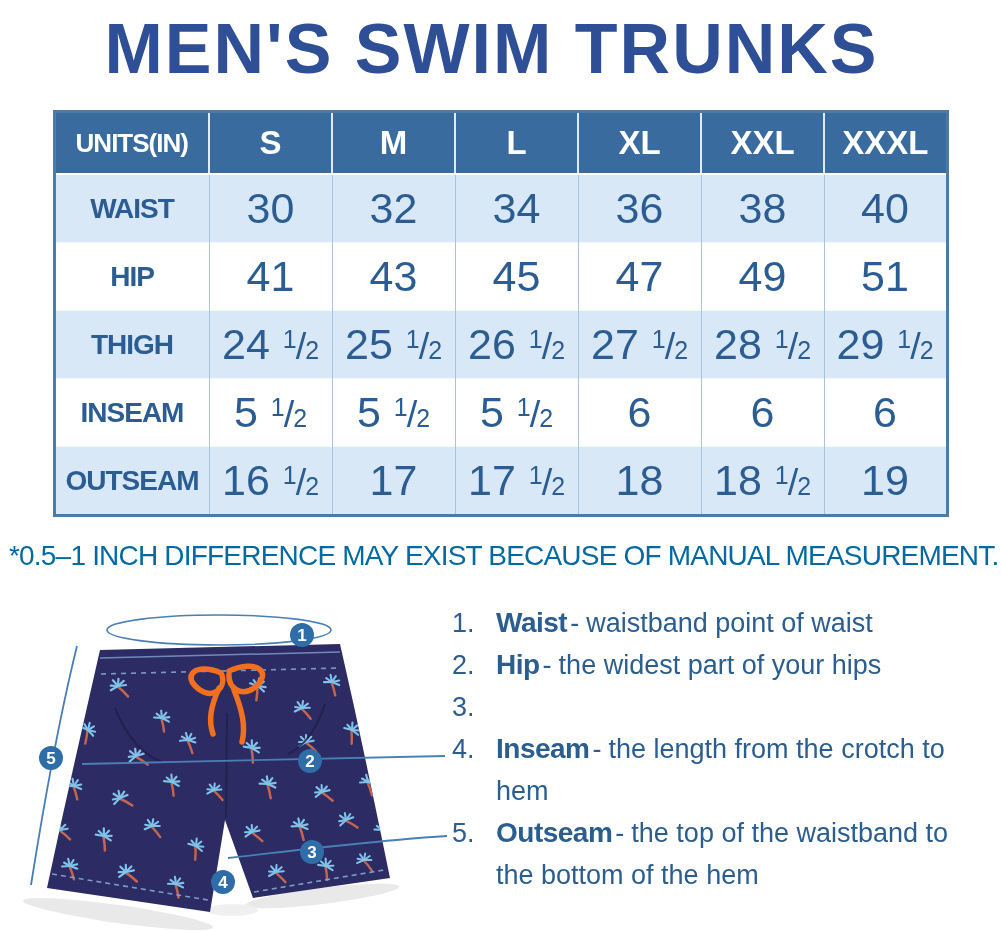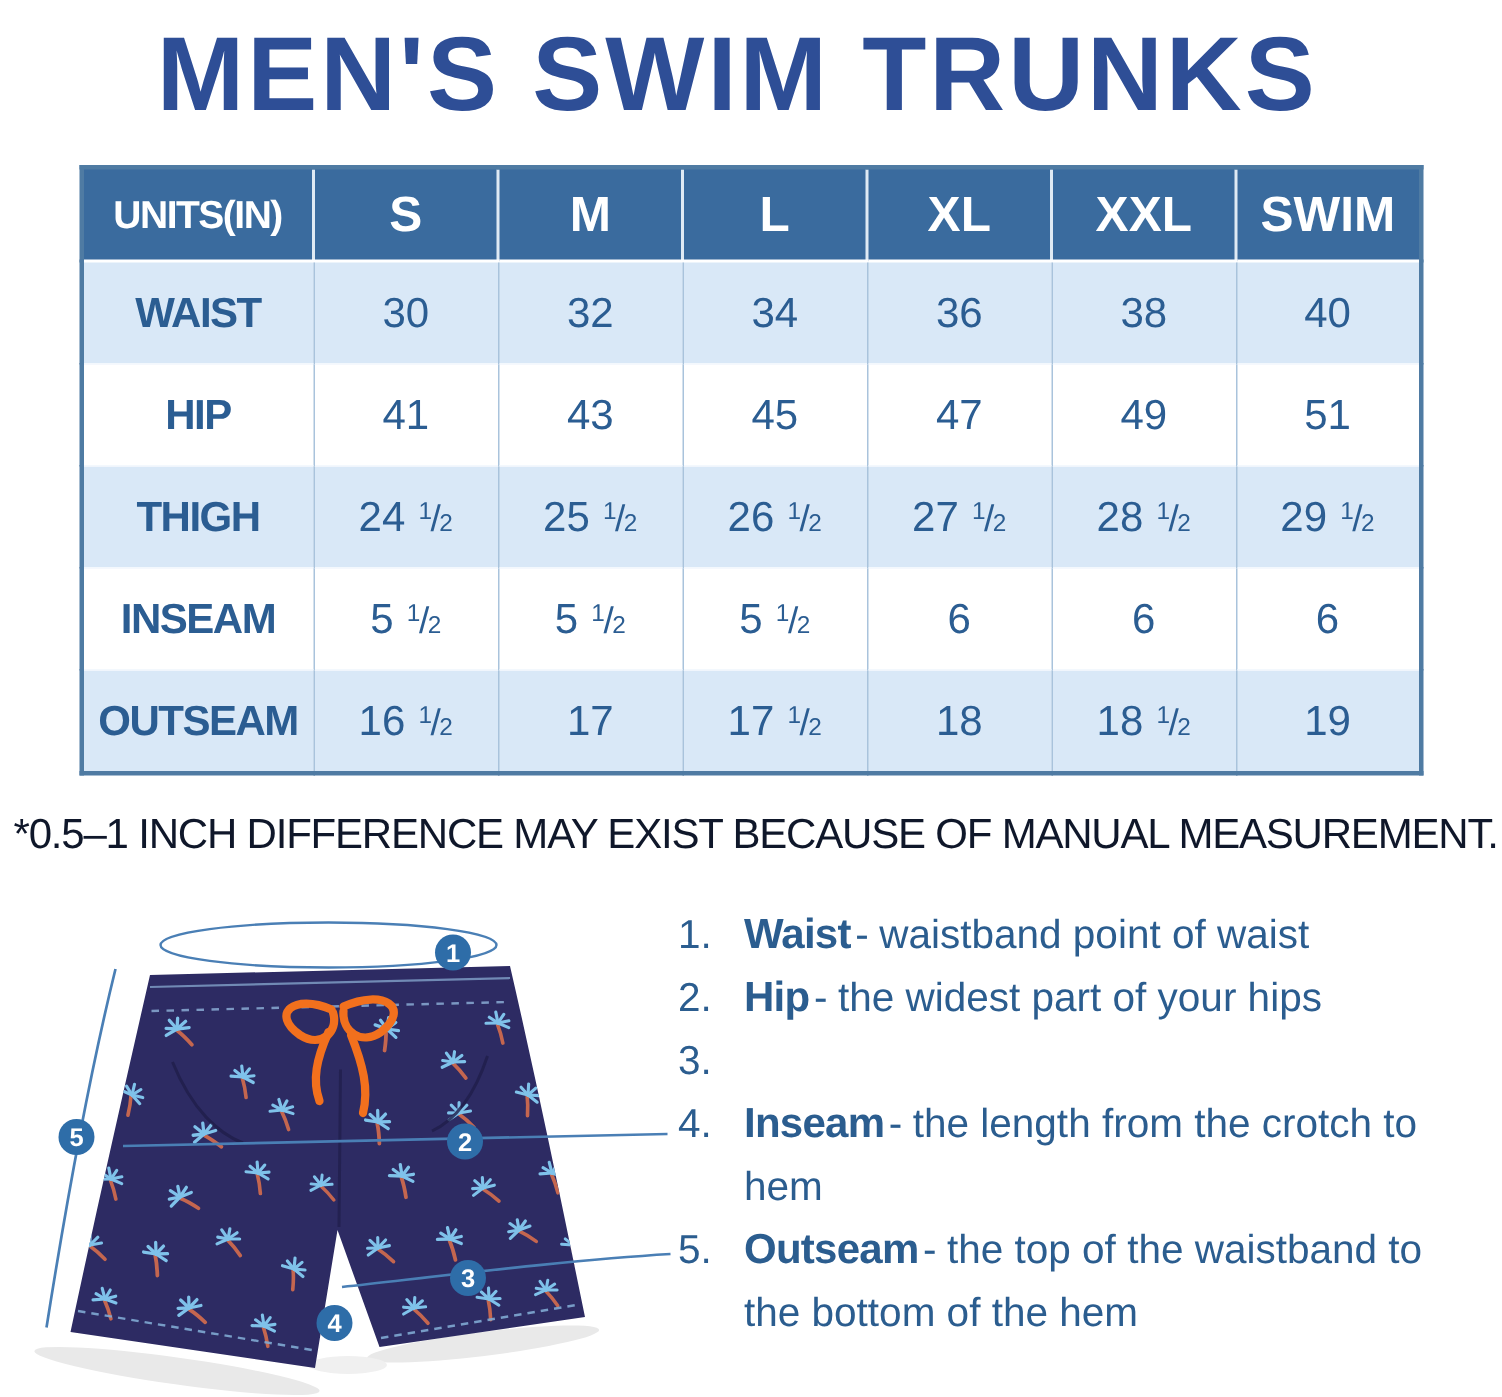--- a/index.html
+++ b/index.html
@@ -21,35 +21,35 @@
   .size-table col.c-units{width:155px;}
   .size-table th{
     background:#3a6b9e;color:#ffffff;font-weight:bold;font-size:33px;
     height:60px;border-right:2px solid #dfeaf4;border-bottom:2px solid #ffffff;
     padding:0;text-align:center;
   }
   .size-table th:last-child{border-right:none;}
   .size-table th.units{font-size:26px;letter-spacing:-1px;}
   .size-table tbody td{
     height:67px;text-align:center;vertical-align:middle;
-    color:#2b5d92;font-size:28px;padding:0;
+    color:#2b5d92;font-size:43px;padding:0;
     border-right:1px solid #a9c3dc;border-top:1px solid #f3f8fd;
   }
   .size-table tbody td:last-child{border-right:none;text-align:center;}
   .size-table tbody tr:nth-child(odd){background:#d9e8f7;}
   .size-table tbody tr:nth-child(even){background:#ffffff;}
   .size-table td.rowlabel{font-size:28px;font-weight:bold;letter-spacing:-1px;}
   
   .fr{white-space:nowrap;}
   .fr sup{font-size:.58em;vertical-align:.45em;margin-left:1px;}
   .fr .sl{font-size:.88em;margin:0 -1px;}
   .fr sub{font-size:.58em;vertical-align:baseline;}
   
   .disclaimer{
-    margin:23px 0 0 9px;color:#0f172a;font-size:28px;letter-spacing:-0.8px;
+    margin:23px 0 0 9px;color:#0369a1;font-size:28px;letter-spacing:-0.8px;
     white-space:nowrap;
   }
   
   .bottom{position:absolute;left:0;top:578px;width:1001px;height:353px;}
   .illustration{position:absolute;left:0;top:0;width:455px;height:353px;}
   .illustration svg{display:block;}
   
   .legend{position:absolute;left:452px;top:24px;width:546px;color:#2b5d8f;}
   .legend-item{display:flex;align-items:flex-start;}
   .legend-item .marker{flex:none;width:44px;font-size:27px;line-height:42px;}
@@ -73,21 +73,21 @@
       <col>
     </colgroup>
   <thead>
     <tr>
       <th class="units">UNITS(IN)</th>
       <th>S</th>
       <th>M</th>
       <th>L</th>
       <th>XL</th>
       <th>XXL</th>
-      <th>SWIM</th>
+      <th>XXXL</th>
     </tr>
   </thead>
   <tbody>
     <tr>
       <td class="rowlabel">WAIST</td>
       <td>30</td>
       <td>32</td>
       <td>34</td>
       <td>36</td>
       <td>38</td>

